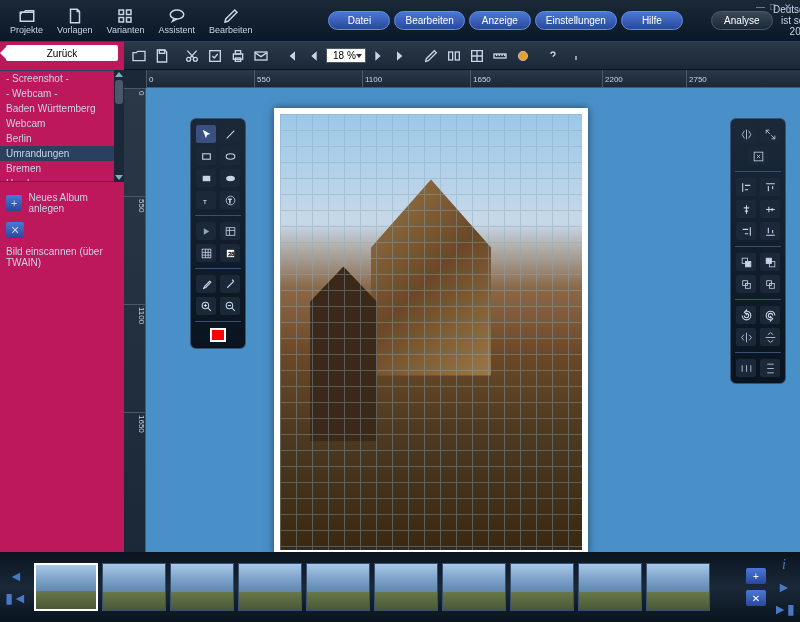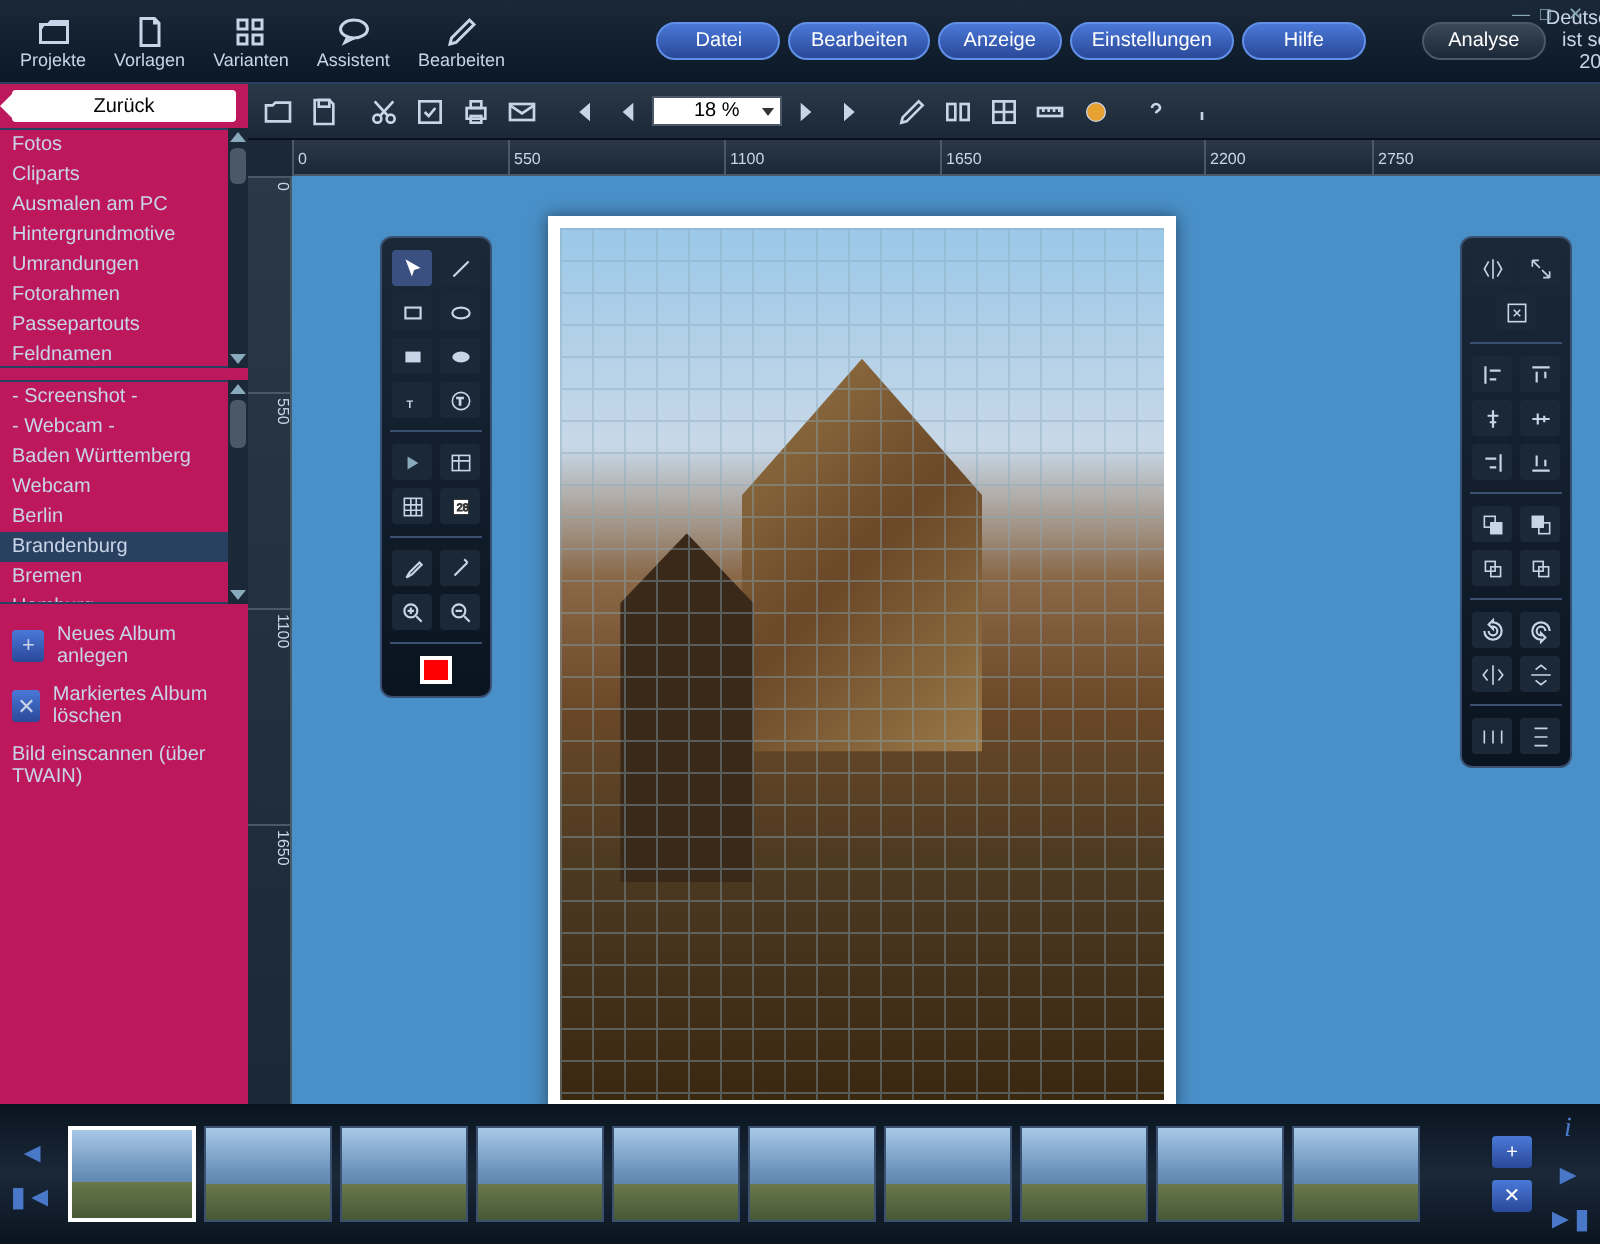--- a/index.html
+++ b/index.html
@@ -32,21 +32,21 @@
 .sb-scroll .up { border-bottom:5px solid #8ab; }
 .sb-scroll .dn { border-top:5px solid #8ab; }
 .sb-scroll .th { width:8px; background:#4a5868; border-radius:3px; margin:1px 0; cursor:pointer; }
 .sbrow { display:flex; }
 .sbrow .sb-list, .sbrow .sb-list2 { flex:1; }
 .main { flex:1; display:flex; flex-direction:column; background:#0a1828; }
 .toolbar { height:28px; background:linear-gradient(#2a3848,#1a2838); display:flex; align-items:center; padding:0 4px; gap:1px; border-bottom:1px solid #0a1020; }
 .tb-ic { width:22px; height:22px; display:flex; align-items:center; justify-content:center; cursor:pointer; color:#c8d4e8; border-radius:2px; }
 .tb-ic svg { width:16px; height:16px; }
 .tb-sep { width:6px; }
-.tb-zoom { background:#fff; color:#000; padding:1px 20px; font-size:10px; min-width:40px; border:1px solid #4a5868; cursor:pointer; position:relative; }
+.tb-zoom { background:#fff; color:#000; padding:1px 6px; font-size:10px; min-width:40px; border:1px solid #4a5868; cursor:pointer; position:relative; }
 .tb-zoom::after { content:""; position:absolute; right:3px; top:5px; width:0; height:0; border-left:3px solid transparent; border-right:3px solid transparent; border-top:4px solid #333; }
 .canvas-area { flex:1; display:flex; background:#4a90c8; position:relative; overflow:hidden; }
 .ruler-h { position:absolute; top:0; left:22px; right:0; height:18px; background:linear-gradient(#2a3848,#1a2838); border-bottom:1px solid #4a5868; overflow:hidden; }
 .ruler-v { position:absolute; top:18px; left:0; width:22px; bottom:0; background:linear-gradient(#2a3848,#1a2838); border-right:1px solid #4a5868; overflow:hidden; }
 .ruler-corner { position:absolute; top:0; left:0; width:22px; height:18px; background:#1a2838; }
 .ruler-h .tick { position:absolute; top:0; height:18px; display:flex; align-items:center; color:#c8d4e8; font-size:8px; border-left:1px solid #4a5868; padding-left:2px; }
 .ruler-v .tick { position:absolute; left:0; width:22px; color:#c8d4e8; font-size:8px; border-top:1px solid #4a5868; writing-mode:vertical-rl; padding-top:2px; }
 .canvas-inner { position:absolute; top:18px; left:22px; right:0; bottom:0; }
 .page { position:absolute; left:128px; top:20px; width:314px; height:448px; background:#fff; box-shadow:0 0 8px rgba(0,0,0,.5); }
 .photo { position:absolute; inset:6px; background:linear-gradient(180deg,#9ac8e8 0%,#c8d8e8 25%,#8a6848 40%,#6a4828 55%,#4a3820 75%,#3a2810 100%); overflow:hidden; }
@@ -132,63 +132,45 @@
   </div>
   <div class="brand">
     <div>Deutschland</div>
       <div>ist schön 2016</div>
   </div>
 </div>
 
 <div class="body">
   <div class="sidebar">
     <div class="backbtn">Zurück</div>
-    <div class="sbrow">
-      <div class="sb-list" id="cat-list">
-          <div class="sb-item">Fotos</div>
-          <div class="sb-item">Cliparts</div>
-          <div class="sb-item">Ausmalen am PC</div>
-          <div class="sb-item">Hintergrundmotive</div>
-          <div class="sb-item">Umrandungen</div>
-          <div class="sb-item">Fotorahmen</div>
-          <div class="sb-item">Passepartouts</div>
-          <div class="sb-item">Feldnamen</div>
-        </div>
-      <div class="sb-scroll">
-          <div class="tri up"></div>
-          <div class="th" style="height:18px"></div>
-          <div class="tri dn" style="margin-top:auto"></div>
-        </div>
-    </div>
     <div style="height:6px"></div>
     <div class="sbrow">
       <div class="sb-list2" id="alb-list">
           <div class="sb-item">- Screenshot -</div>
           <div class="sb-item">- Webcam -</div>
           <div class="sb-item">Baden Württemberg</div>
           <div class="sb-item">Webcam</div>
           <div class="sb-item">Berlin</div>
-          <div class="sb-item sel">Brandenburg</div>
+          <div class="sb-item sel">Umrandungen</div>
           <div class="sb-item">Bremen</div>
           <div class="sb-item">Hamburg</div>
         </div>
       <div class="sb-scroll">
           <div class="tri up"></div>
           <div class="th" style="height:24px"></div>
           <div class="tri dn" style="margin-top:auto"></div>
         </div>
     </div>
     <div style="height:6px"></div>
     <div class="sb-act">
       <div class="ic">+</div>
       <span>Neues Album anlegen</span>
     </div>
     <div class="sb-act">
       <div class="ic">✕</div>
-      <span>Markiertes Album löschen</span>
     </div>
     <div class="sb-act">
       <span>Bild einscannen (über TWAIN)</span>
     </div>
   </div>
 
   <div class="main">
     <div class="toolbar">
       <div class="tb-ic">
           <svg viewBox="0 0 24 24" fill="none" stroke="currentColor" stroke-width="2">

